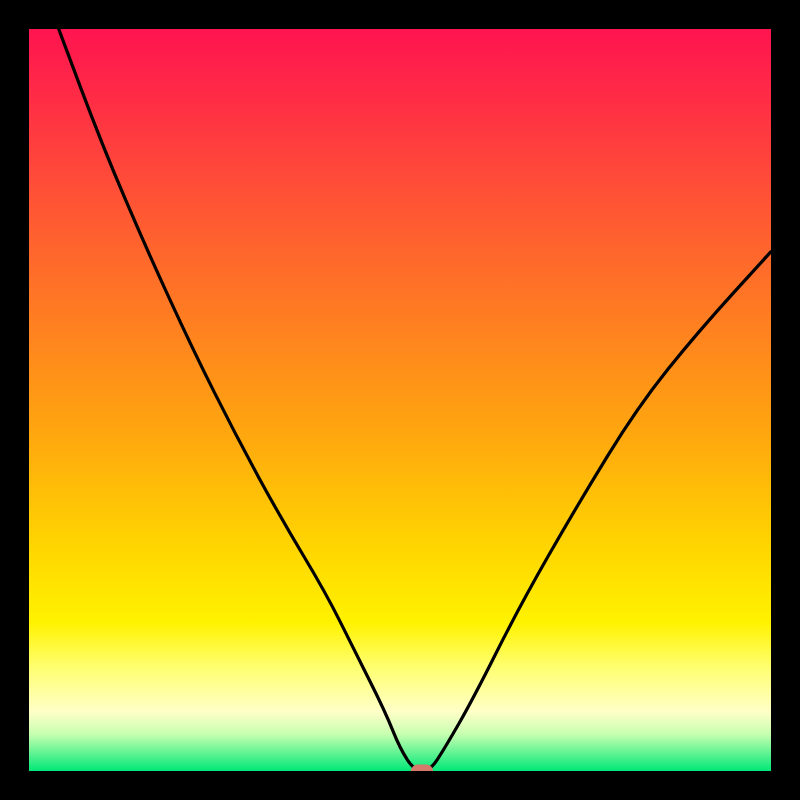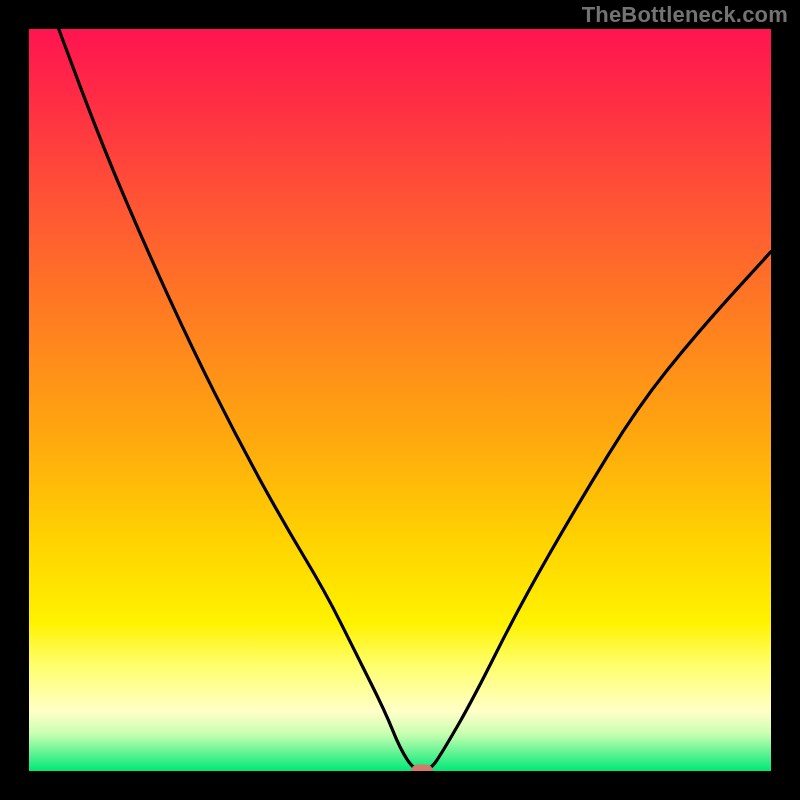--- a/index.html
+++ b/index.html
@@ -63,21 +63,20 @@
     height: 13px;
     background: #d67a6c;
     border-radius: 7px;
     transform: translate(-50%, -50%);
   }
 </style>
 </head>
 <body>
 
 <div class="frame">
-  <div class="watermark">TheBottleneck.com</div>
 
   <div class="plot-area">
     <div class="gradient"></div>
 
     <svg class="curve" viewBox="0 0 742 742" preserveAspectRatio="none">
       <path fill="none" stroke="#000000" stroke-width="3.2" stroke-linecap="round" d="M 29.7 0.0 Q 29.7 0.0 51.9 59.4 Q 74.2 118.7 96.5 170.7 Q 118.7 222.6 141.0 270.8 Q 163.2 319.1 185.5 363.6 Q 207.8 408.1 230.0 448.9 Q 252.3 489.7 274.5 526.8 Q 296.8 563.9 311.6 593.6 Q 326.5 623.3 341.3 653.0 Q 356.2 682.6 363.6 701.2 Q 371.0 719.7 378.4 730.9 Q 385.8 742.0 393.3 742.0 Q 400.7 742.0 408.1 730.9 Q 415.5 719.7 430.4 693.8 Q 445.2 667.8 467.5 623.3 Q 489.7 578.8 519.4 526.8 Q 549.1 474.9 578.8 426.6 Q 608.4 378.4 638.1 341.3 Q 667.8 304.2 704.9 263.4 T 742.0 222.6"></path>
     </svg>
 
     <div class="marker" style="left: 393.26px; top: 742px; background: rgb(214, 122, 108);"></div>
   </div>

